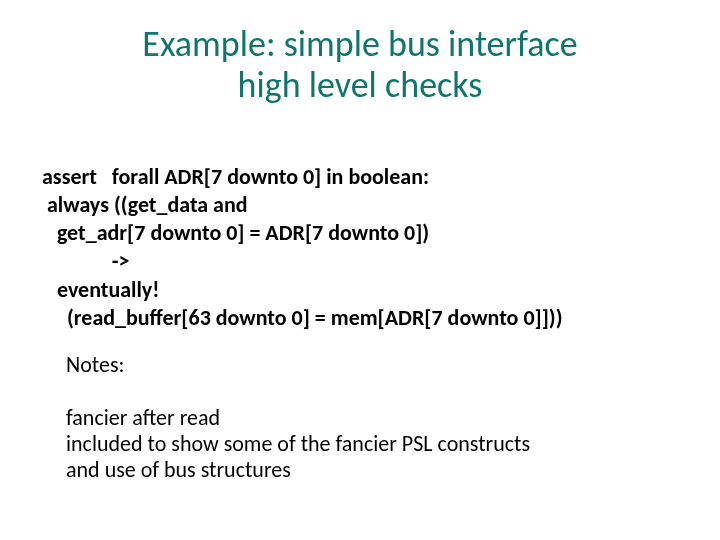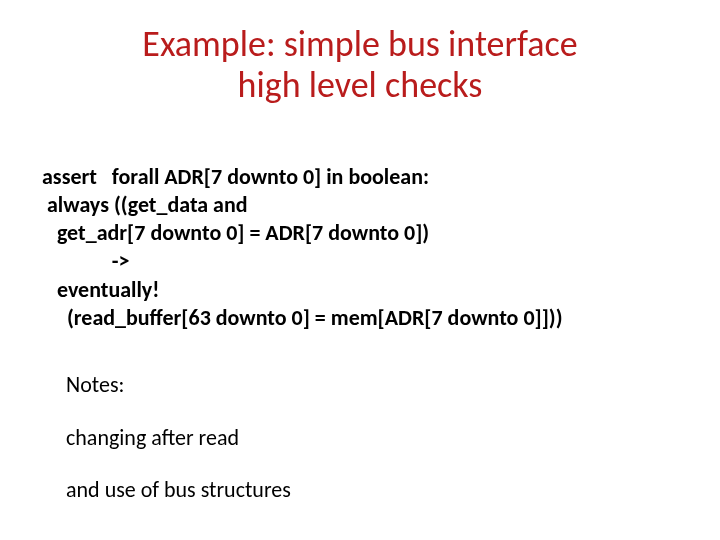--- a/index.html
+++ b/index.html
@@ -16,37 +16,37 @@
     box-sizing: border-box;
     width: 720px;
     height: 540px;
     padding: 20px 40px 30px 40px;
   }
   .title {
     text-align: center;
     font-size: 36px;
     line-height: 1.15;
     font-weight: 400;
-    color: #b91c1c;
+    color: #0f766e;
     margin: 4px 40px 28px 40px;
   }
   .code-block {
     font-size: 22px;
     line-height: 1.28;
     font-weight: 700;
     color: #000000;
     margin-left: 2px;
     white-space: pre-wrap;
   }
   .notes-block {
     font-size: 22px;
     line-height: 1.2;
     font-weight: 400;
     color: #000000;
-    margin-top: 40px;
+    margin-top: 20px;
     margin-left: 26px;
     margin-right: 20px;
   }
 </style>
 </head>
 <body>
 
 <div class="slide">
 
   <div class="title">
@@ -58,18 +58,18 @@
 <span>assert   forall ADR[7 downto 0] in boolean:</span>
 <span> always ((get_data and</span>
 <span>   get_adr[7 downto 0] = ADR[7 downto 0])</span>
 <span>              -&gt;</span>
 <span>   eventually!</span>
 <span>     (read_buffer[63 downto 0] = mem[ADR[7 downto 0]]))</span></div>
 
   <div class="notes-block">
     <span>Notes:</span><br>
     <br>
-    <span>changing after read</span><br>
-    <br>
+    <span>fancier after read</span><br>
+    <span> included to show some of the fancier PSL constructs</span><br>
     <span>and use of bus structures</span>
   </div>
 
 </div>
 
 </body></html>

